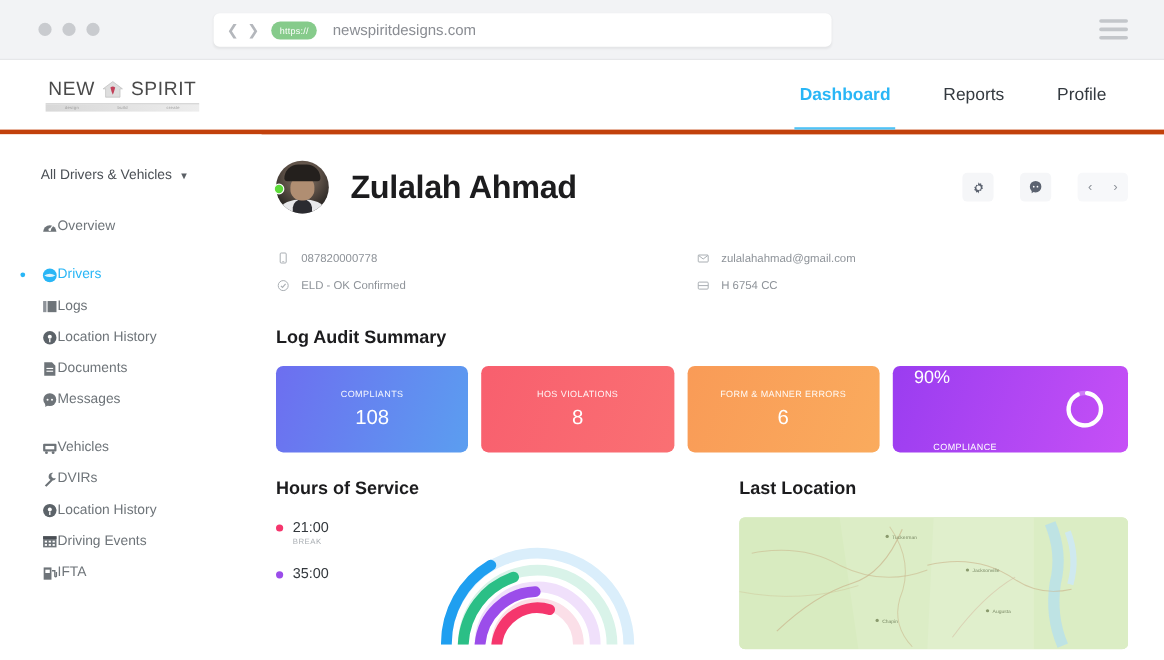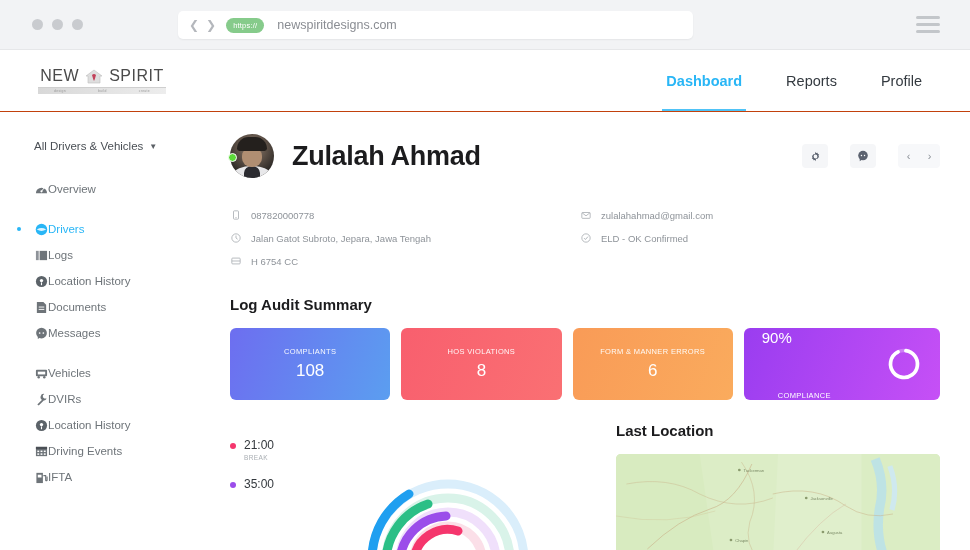--- a/index.html
+++ b/index.html
@@ -35,21 +35,21 @@
     letter-spacing: .2px; white-space: nowrap;
   }
   .url-text { margin-left: 13px; font-size: 12.5px; color: #8a8d93; }
 
   .hamburger { position: absolute; right: 30px; display: flex; flex-direction: column; gap: 4px; cursor: pointer; }
   .hamburger i { display: block; width: 24px; height: 3px; background: #c3c6ca; border-radius: 2px; }
 
   
   .site-header {
     height: 62px; width: 100%;
-    background: #fff; border-bottom: 1px solid #c2410c;
+    background: #fff; border-bottom: 4px solid #c2410c;
     display: flex; align-items: center; position: relative;
   }
   .logo { margin-left: 38px; width: 128px; }
   .logo-row {
     display: flex; align-items: center; justify-content: center;
     font-family: "Liberation Sans", sans-serif;
     font-size: 16px; letter-spacing: .5px; color: #4a4a4a;
     gap: 5px;
   }
   .logo-mark { width: 20px; height: 15px; position: relative; }
@@ -414,29 +414,20 @@
               <rect x="1" y="3" width="10" height="7" rx=".8" fill="none" stroke="#a9aeb3" stroke-width="1"></rect>
               <path d="M1.3 3.4 L6 7 L10.7 3.4" fill="none" stroke="#a9aeb3" stroke-width="1"></path>
             </svg>
         </span>
         <span>zulalahahmad@gmail.com</span>
       </div>
       <div class="contact-row">
         <span class="ic">
           <svg viewBox="0 0 12 12" width="10" height="10">
               <circle cx="6" cy="6" r="5" fill="none" stroke="#a9aeb3" stroke-width="1"></circle>
-              <path d="M6 3 L6 6 L8 7.5" fill="none" stroke="#a9aeb3" stroke-width="1"></path>
-            </svg>
-        </span>
-        <span>Jalan Gatot Subroto, Jepara, Jawa Tengah</span>
-      </div>
-      <div class="contact-row">
-        <span class="ic">
-          <svg viewBox="0 0 12 12" width="10" height="10">
-              <circle cx="6" cy="6" r="5" fill="none" stroke="#a9aeb3" stroke-width="1"></circle>
               <path d="M3.7 6.2 L5.3 7.8 L8.4 4.3" fill="none" stroke="#a9aeb3" stroke-width="1.1"></path>
             </svg>
         </span>
         <span>ELD - OK Confirmed</span>
       </div>
       <div class="contact-row">
         <span class="ic">
           <svg viewBox="0 0 12 12" width="10" height="10">
               <rect x="1" y="2.5" width="10" height="7" rx="1" fill="none" stroke="#a9aeb3" stroke-width="1"></rect>
               <path d="M1 6 L11 6" stroke="#a9aeb3" stroke-width="1"></path>
@@ -468,20 +459,21 @@
         </div>
         <svg class="ring" viewBox="0 0 40 40">
           <circle cx="20" cy="20" r="15" fill="none" stroke="#ffffff" stroke-opacity=".28" stroke-width="4"></circle>
           <circle cx="20" cy="20" r="15" fill="none" stroke="#ffffff" stroke-width="4" stroke-linecap="round" stroke-dasharray="84.8 94.2" transform="rotate(-82 20 20)"></circle>
         </svg>
       </div>
     </div>
 
     <div class="bottom">
       <div class="hos">
+        <div class="section-title" style="margin-top:0;">Hours of Service</div>
         <div class="legend">
           <div class="legend-item">
             <span class="l-dot" style="background:#f5366d;"></span>
             <span>
               <span class="l-time" style="display:block;">21:00</span>
               <span class="l-sub" style="display:block;">BREAK</span>
             </span>
           </div>
           <div class="legend-item">
             <span class="l-dot" style="background:#9b4dea;"></span>

